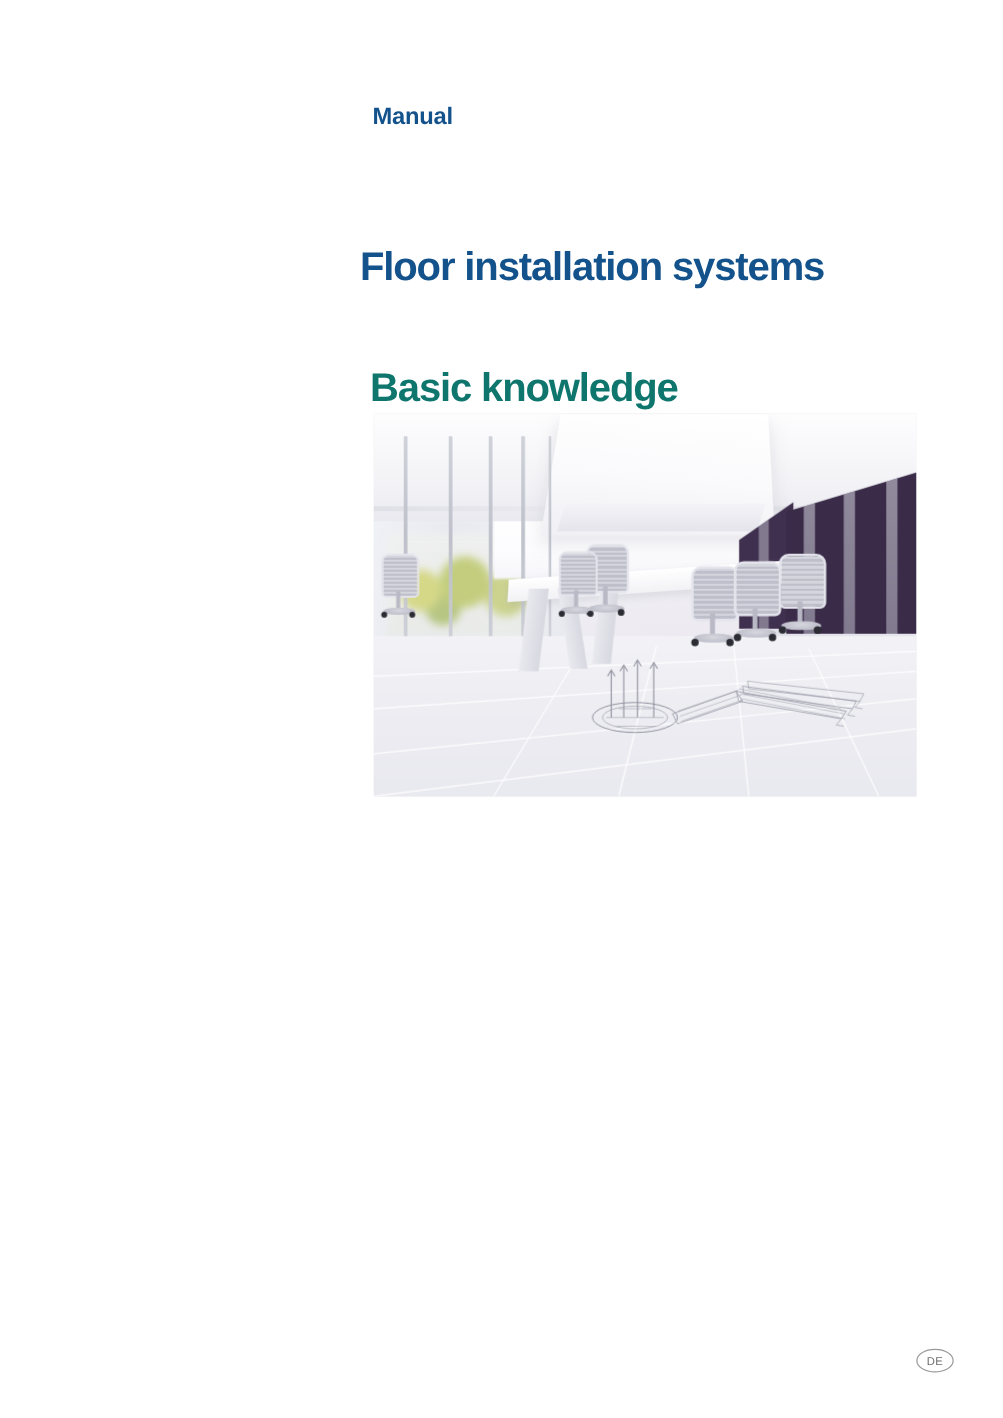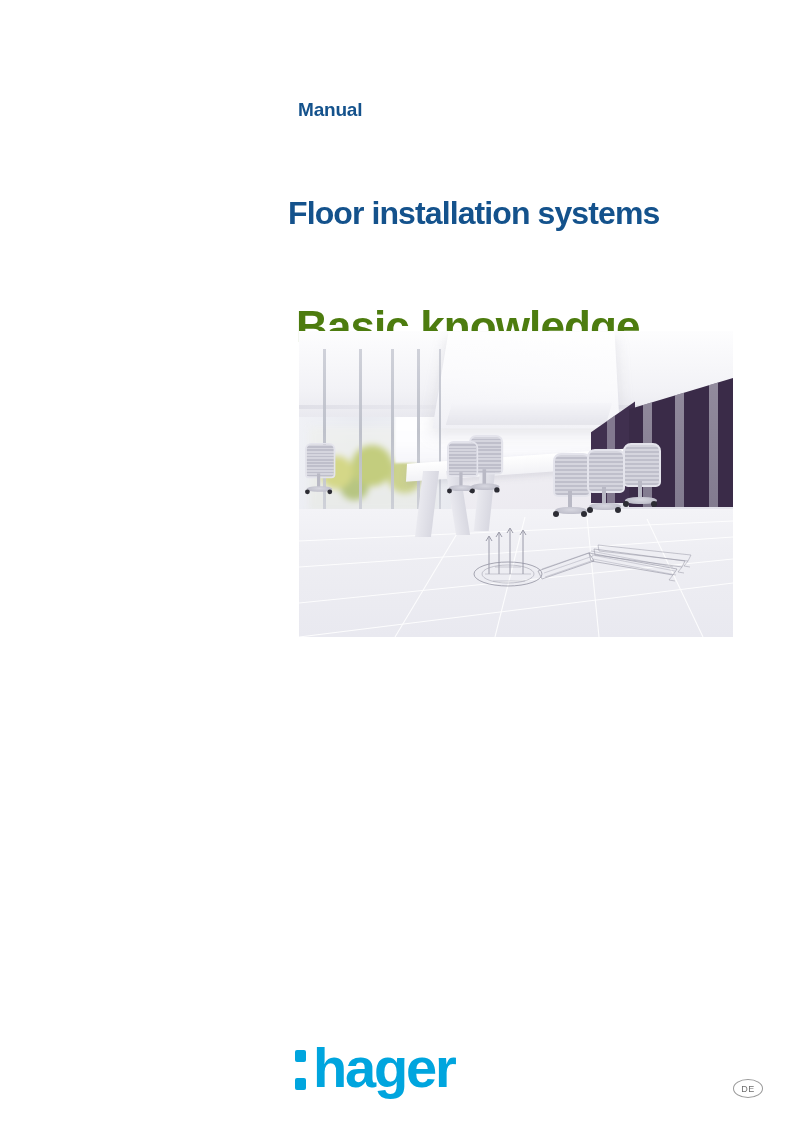--- a/index.html
+++ b/index.html
@@ -5,33 +5,33 @@
   html,body{margin:0;padding:0;}
   body{
     width:802px;height:1134px;background:#ffffff;
     font-family:"Liberation Sans","DejaVu Sans",sans-serif;
     position:relative;overflow:hidden;
   }
   .page{position:absolute;inset:0;}
 
   
   .kicker{
-    position:absolute;left:298px;top:100px;
+    position:absolute;left:298px;top:84px;
     font-size:19px;font-weight:bold;letter-spacing:-0.2px;
     color:#14528c;line-height:1;
   }
   .title-main{
     position:absolute;left:288px;top:176px;
     font-size:32px;font-weight:bold;letter-spacing:-0.9px;
     color:#14528c;line-height:1.05;white-space:nowrap;
   }
   .title-sub{
     position:absolute;left:296px;top:267px;
-    font-size:44px;font-weight:bold;letter-spacing:-0.9px;
-    color:#4d7c0f;line-height:1.05;white-space:nowrap;
+    font-size:32px;font-weight:bold;letter-spacing:-0.9px;
+    color:#0f766e;line-height:1.05;white-space:nowrap;
   }
 
   
   .cover-photo{
     position:absolute;left:299px;top:331px;width:434px;height:306px;
     overflow:hidden;background:#e7e7ec;
   }
   .cp{position:absolute;}
 
   
@@ -316,23 +316,16 @@
         <path d="M243 238 L292 221 M245 242 L294 225 M246 246 L295 229" opacity=".45"></path>
         <path d="M290 222 L378 238 L374 244 L292 230 Z" opacity=".75"></path>
         <path d="M292 220 L374 236 M293 224 L376 240 M294 228 L377 244" opacity=".45"></path>
         <path d="M295 218 L386 230 L383 236 L296 224 Z" opacity=".7"></path>
         <path d="M299 214 L392 224 L389 230 L300 220 Z" opacity=".6"></path>
         <path d="M374 244 l-4 5 l6 1 M383 236 l-4 5 l6 1 M389 230 l-4 5 l6 1" opacity=".6"></path>
       </g>
     </svg>
   </div>
 
-  <div class="logo">
-    <span class="logo-colon">
-      <span></span>
-        <span></span>
-    </span>
-    <span class="logo-word">hager</span>
-  </div>
 
   <div class="de-badge">DE</div>
 
 </div>
 
 </body></html>

